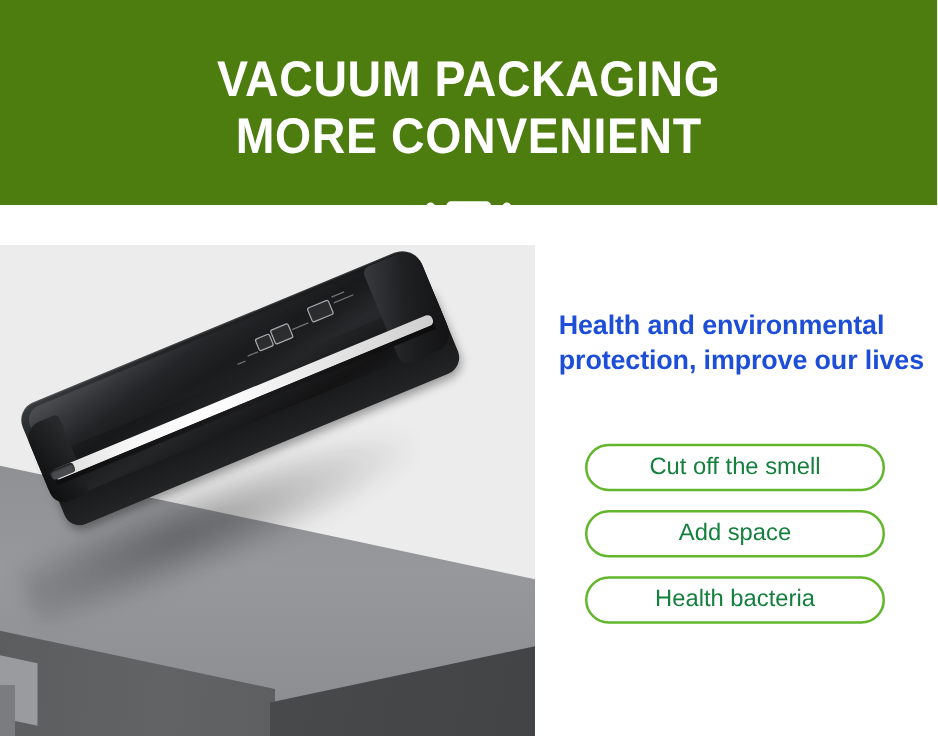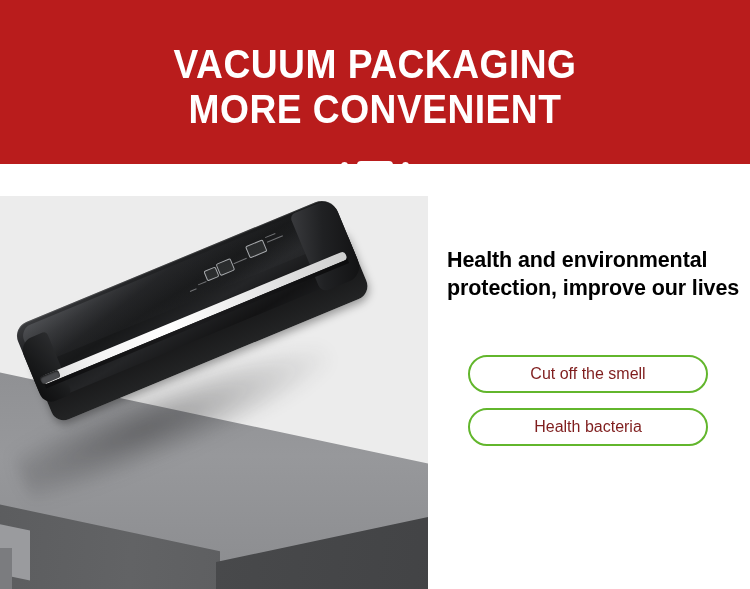--- a/index.html
+++ b/index.html
@@ -15,21 +15,21 @@
     width:750px;height:589px;
     background:#ffffff;
     overflow:hidden;
   }
 
   
   .banner{
     position:absolute;
     left:0;top:0;
     width:750px;height:164px;
-    background:#b91c1c;
+    background:#4d7c0f;
     overflow:hidden;
   }
   .banner-title{
     position:absolute;
     left:0;top:42px;
     width:750px;
     text-align:center;
     color:#ffffff;
     font-family:"Liberation Sans", sans-serif;
     font-weight:bold;
@@ -215,44 +215,44 @@
   .info-panel{
     position:absolute;
     left:428px;top:196px;
     width:322px;height:393px;
     background:#ffffff;
   }
   .info-heading{
     position:absolute;
     left:19px;top:50px;
     width:295px;
-    color:#000000;
+    color:#1d4ed8;
     font-family:"Liberation Sans", sans-serif;
     font-weight:bold;
     font-size:21.5px;
     line-height:28px;
     letter-spacing:-0.1px;
   }
   .pill-list{
     position:absolute;
     left:40px;top:159px;
     width:242px;
     display:flex;
     flex-direction:column;
     gap:15px;
   }
   .pill{
     box-sizing:border-box;
     width:240px;height:38px;
     border:2px solid #62b62c;
     border-radius:19px;
     background:#ffffff;
-    color:#7f1d1d;
+    color:#15803d;
     font-family:"Liberation Sans", sans-serif;
-    font-size:16px;
+    font-size:19px;
     font-weight:normal;
     display:flex;
     align-items:center;
     justify-content:center;
     text-align:center;
     white-space:nowrap;
   }
 </style>
 </head>
 <body>
@@ -298,17 +298,18 @@
         <span class="ctrl-line ctrl-l5"></span>
       </div>
     </div>
   </div>
 
   <div class="info-panel">
     <div class="info-heading">Health and environmental protection, improve our lives</div>
 
     <div class="pill-list">
       <div class="pill">Cut off the smell</div>
+      <div class="pill">Add space</div>
       <div class="pill">Health bacteria</div>
     </div>
   </div>
 
 </div>
 
 </body></html>

